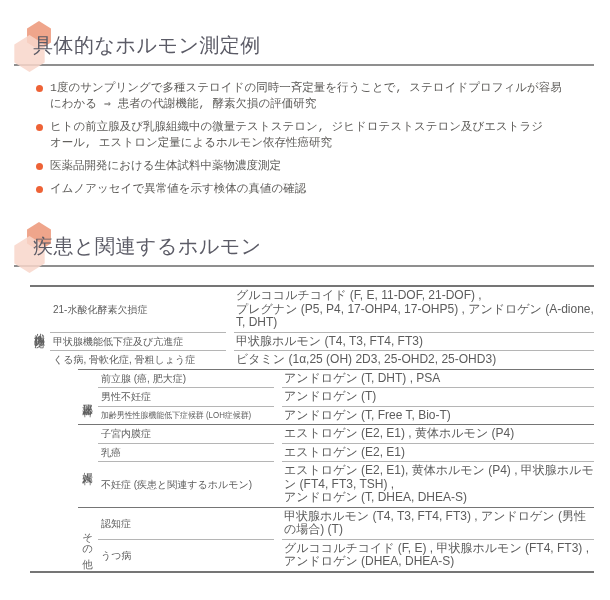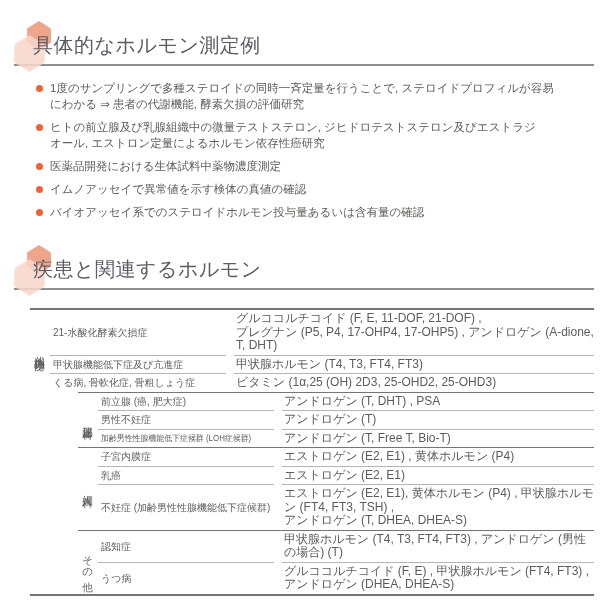--- a/index.html
+++ b/index.html
@@ -14,21 +14,21 @@
   .sec-head.first{margin-top:20px;}
   .sec-head.second{margin-top:24px;}
   .sec-title{position:relative;z-index:3;font-size:20px;font-weight:400;
              color:#5b5b66;letter-spacing:0.5px;line-height:24px;}
   .hex{position:absolute;z-index:1;
        clip-path:polygon(50% 0,96% 26%,96% 74%,50% 100%,4% 74%,4% 26%);}
   .hex-dark{width:26px;height:29px;left:12px;top:1px;background:#efa58b;z-index:1;}
   .hex-light{width:33px;height:37px;left:-1px;top:15px;background:rgba(248,214,202,0.85);z-index:2;}
 
   
-  .bullets{list-style:none;margin:14px 16px 0 36px;padding:0;}
+  .bullets{list-style:none;margin:14px 16px 0 36px;padding:0;font-family:Liberation Mono, monospace;}
   .bullets li{position:relative;padding-left:14px;margin-bottom:7px;
               font-size:11.5px;line-height:16px;color:#5d5b58;white-space:pre-line;}
   .bullets li .dot{position:absolute;left:0;top:5px;width:7px;height:7px;
                    border-radius:50%;background:#ee6236;}
 
   
   .tbl{margin:18px 16px 0 30px;border-bottom:2px solid #757575;}
   .grp{display:flex;border-top:2px solid #757575;}
   .grp + .grp{border-top:1px solid #757575;margin-left:48px;}
   .glabel{width:20px;display:flex;align-items:center;justify-content:center;}
@@ -56,21 +56,20 @@
     <div class="sec-title">具体的なホルモン測定例</div>
   </div>
 
   <ul class="bullets">
     <li><span class="dot"></span><span>1度のサンプリングで多種ステロイドの同時一斉定量を行うことで, ステロイドプロフィルが容易
 にわかる ⇒ 患者の代謝機能, 酵素欠損の評価研究</span></li>
     <li><span class="dot"></span><span>ヒトの前立腺及び乳腺組織中の微量テストステロン, ジヒドロテストステロン及びエストラジ
 オール, エストロン定量によるホルモン依存性癌研究</span></li>
     <li><span class="dot"></span><span>医薬品開発における生体試料中薬物濃度測定</span></li>
     <li><span class="dot"></span><span>イムノアッセイで異常値を示す検体の真値の確認</span></li>
-    <li><span class="dot"></span><span>バイオアッセイ系でのステロイドホルモン投与量あるいは含有量の確認</span></li>
   </ul>
 
   <div class="sec-head second">
     <span class="hex hex-dark"></span>
     <span class="hex hex-light"></span>
     <div class="sec-title">疾患と関連するホルモン</div>
   </div>
 
   <div class="tbl">
 
@@ -126,21 +125,21 @@
       <div class="grows">
         <div class="row">
           <div class="cell c-dis">子宮内膜症</div>
           <div class="cell c-hor">エストロゲン (E2, E1) , 黄体ホルモン (P4)</div>
         </div>
         <div class="row">
           <div class="cell c-dis">乳癌</div>
           <div class="cell c-hor">エストロゲン (E2, E1)</div>
         </div>
         <div class="row">
-          <div class="cell c-dis">不妊症 (加齢男性性腺機能低下症候群)</div>
+          <div class="cell c-dis">不妊症 (疾患と関連するホルモン)</div>
           <div class="cell c-hor">エストロゲン (E2, E1), 黄体ホルモン (P4) , 甲状腺ホルモン (FT4, FT3, TSH) ,
 アンドロゲン (T, DHEA, DHEA-S)</div>
         </div>
       </div>
     </div>
 
     <div class="grp">
       <div class="glabel">
           <span>その他</span>
         </div>

